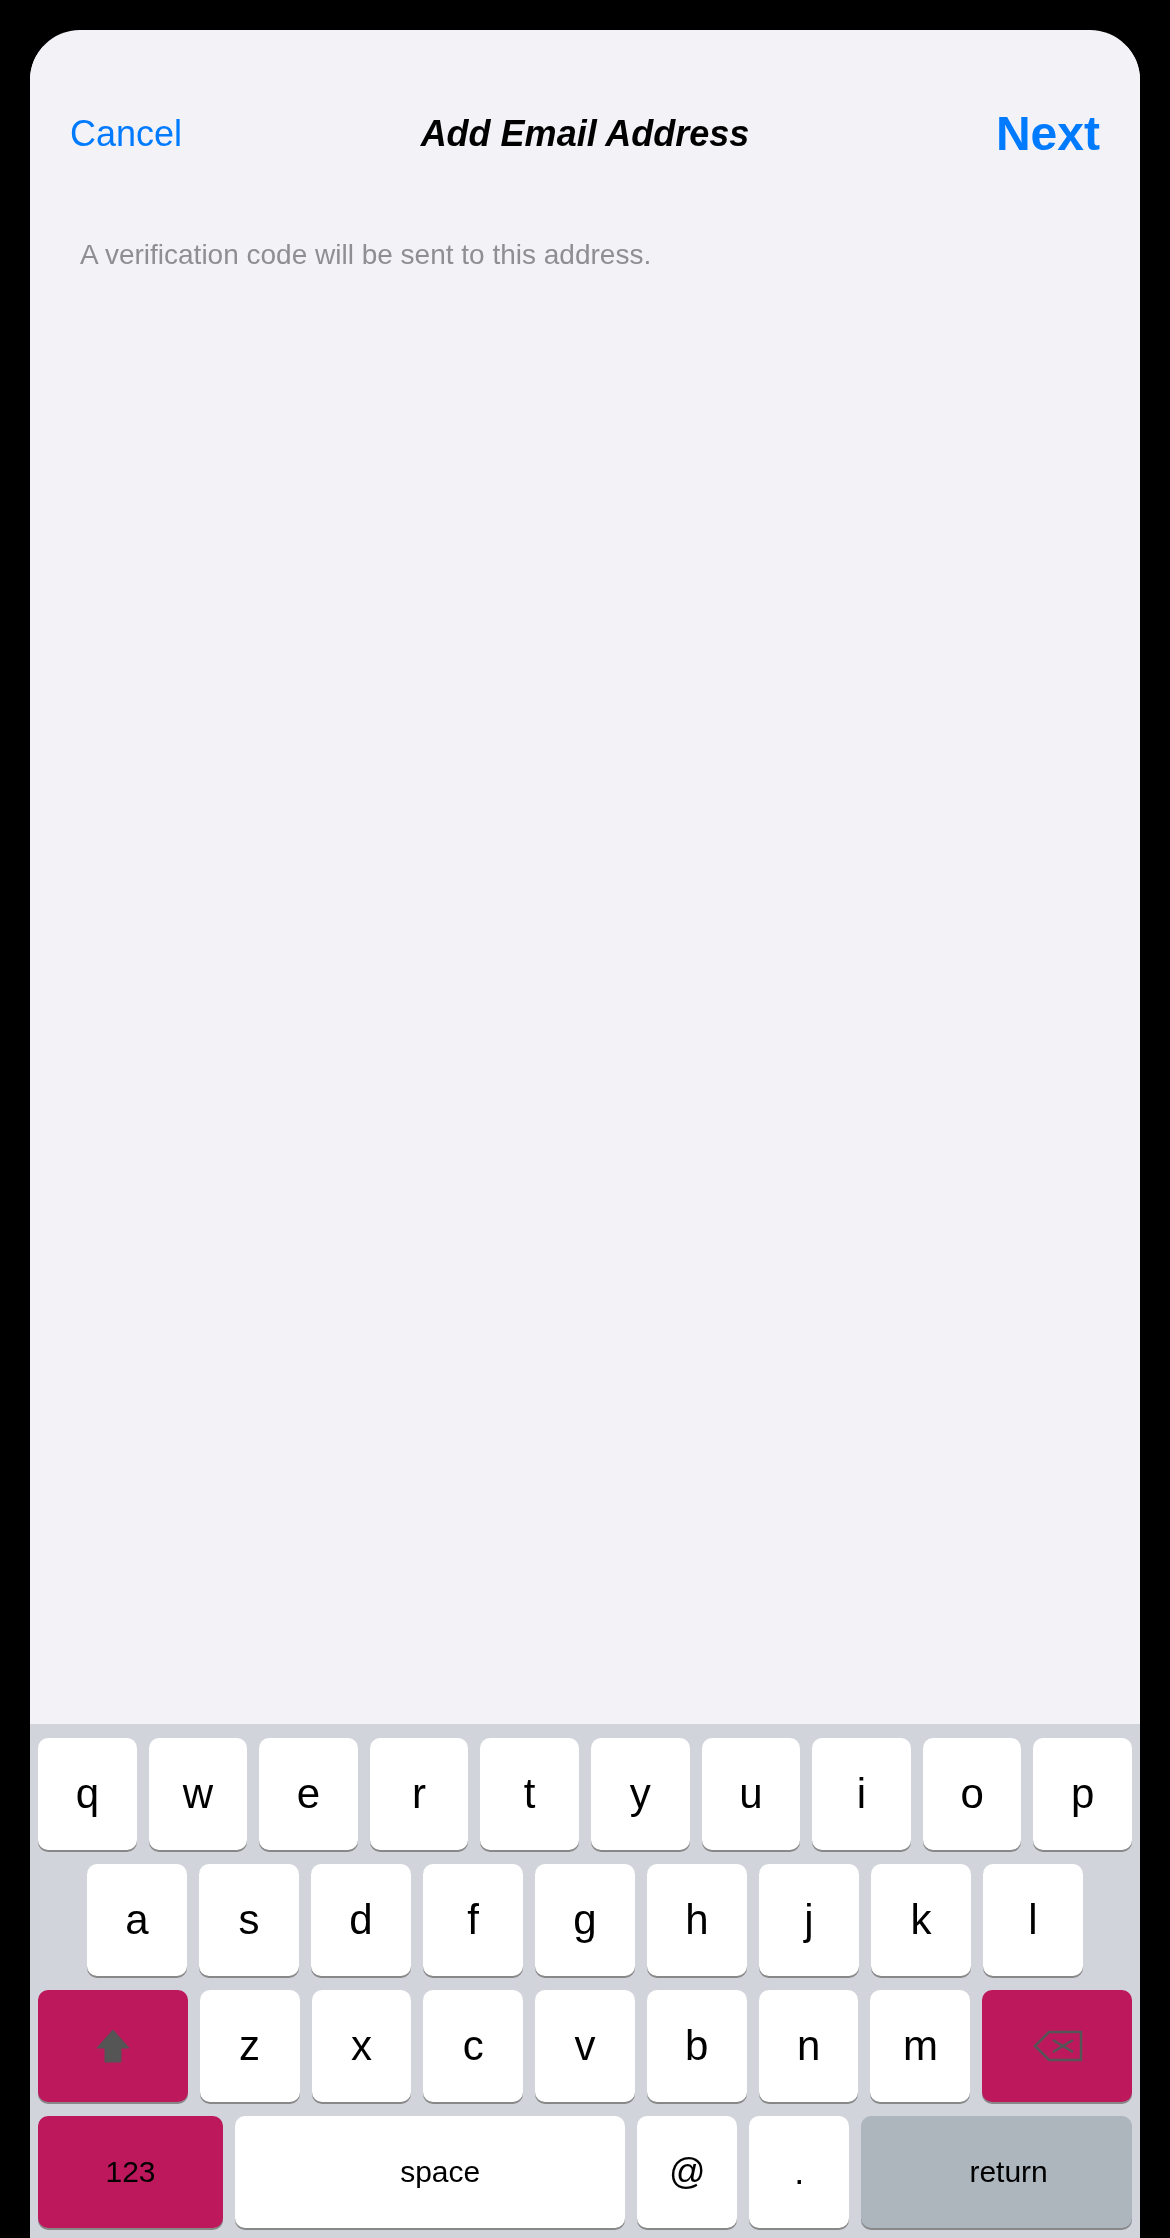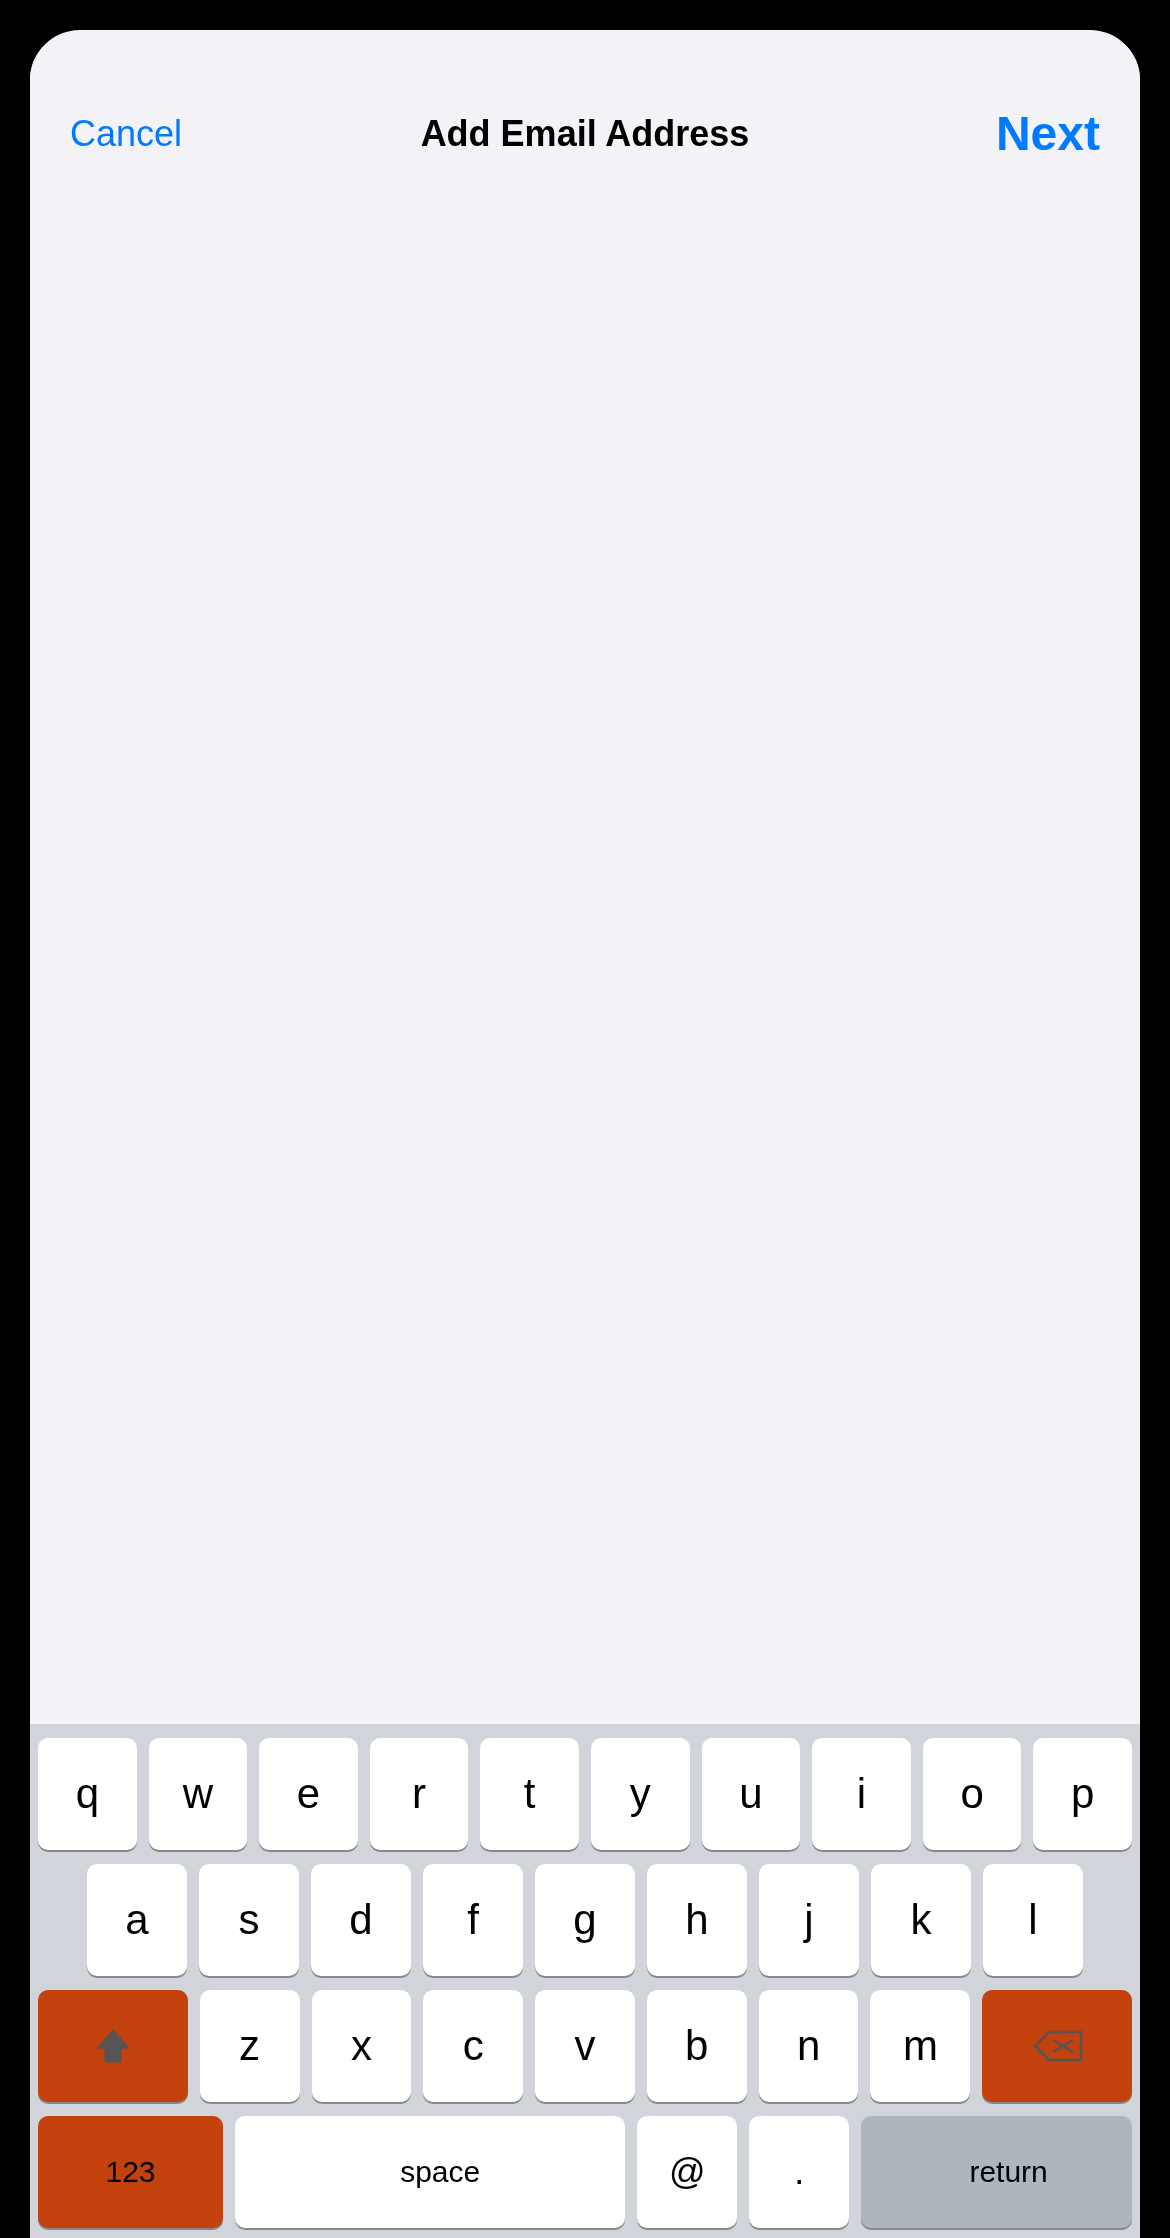--- a/index.html
+++ b/index.html
@@ -43,20 +43,21 @@
       cursor: pointer;
       min-width: 120px;
     }
 
     .nav-title {
       font-size: 36px;
       font-weight: 600;
       color: #000;
       text-align: center;
       flex: 1;
+      font-style: italic;
     }
 
     .nav-next {
       color: #007aff;
       font-size: 48px;
       font-weight: 700;
       cursor: pointer;
       min-width: 120px;
       text-align: right;
     }
@@ -157,21 +158,21 @@
       font-weight: 400;
       color: #000;
       cursor: pointer;
       box-shadow: 0 2px 0 #888;
       user-select: none;
       flex: 1;
       max-width: 100px;
     }
 
     .key-special {
-      background: #c2410c;
+      background: #be185d;
       color: #000;
     }
 
     .key-wide {
       flex: 1.5;
       max-width: none;
       min-width: 140px;
     }
 
     .key-space {
@@ -202,20 +203,21 @@
 
   <div class="nav-bar">
     <span class="nav-cancel">Cancel</span>
     <span class="nav-title">Add Email Address</span>
     <span class="nav-next">Next</span>
   </div>
 
   <div class="content-area">
 
 
+    <p class="helper-text">A verification code will be sent to this address.</p>
 
     <div class="spacer"></div>
 
   </div>
 
   <div class="keyboard">
 
     <div class="keyboard-row">
       <div class="key">q</div>
       <div class="key">w</div>

